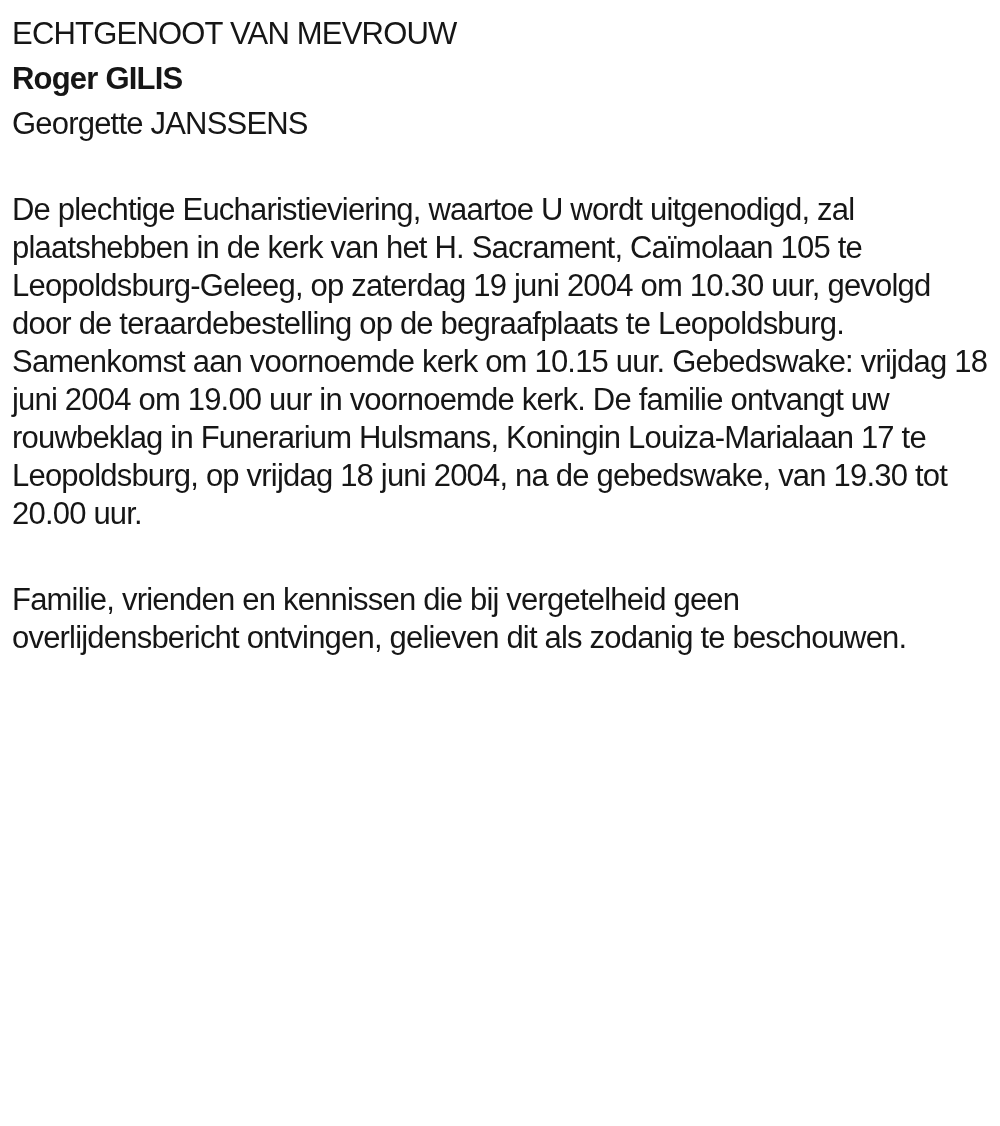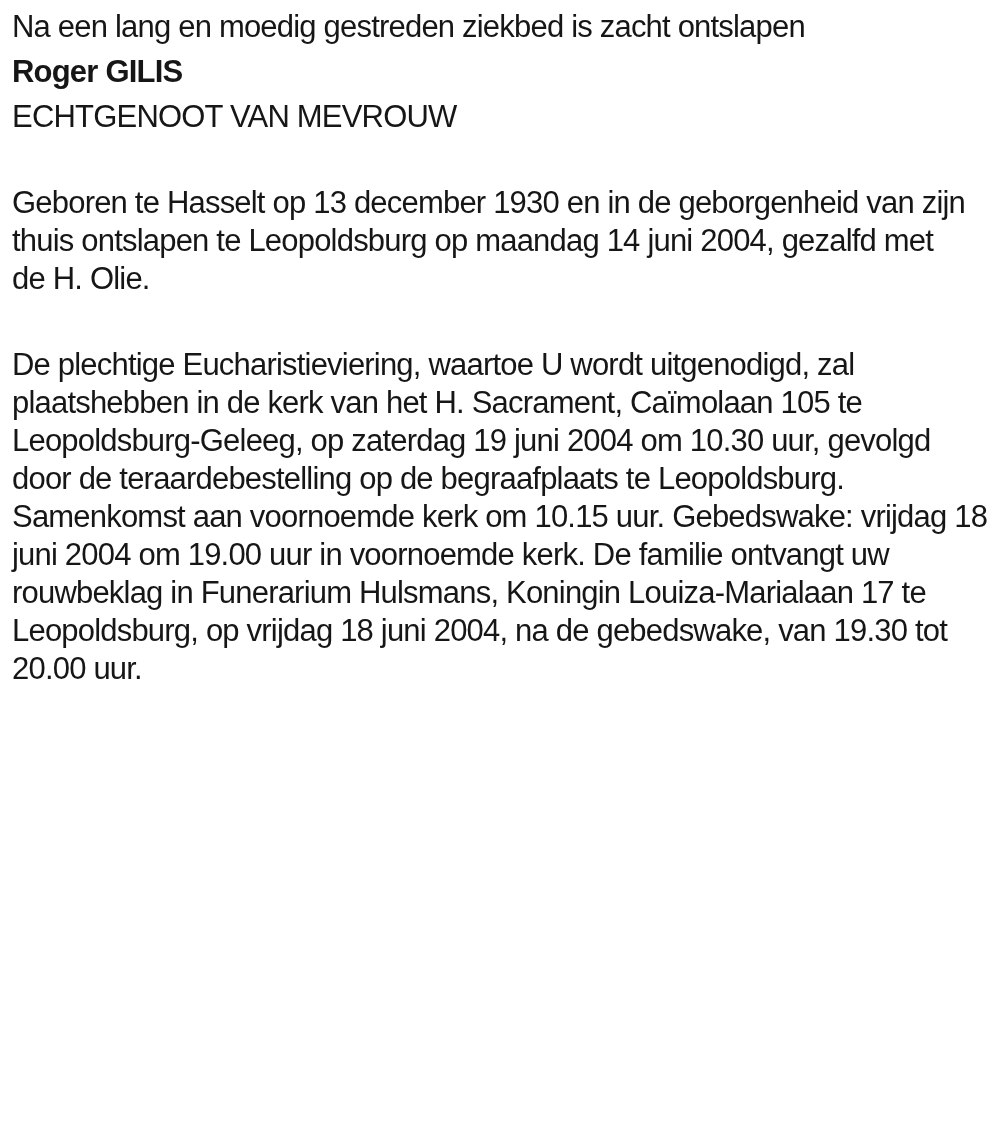--- a/index.html
+++ b/index.html
@@ -32,38 +32,37 @@
   .gap    { margin-top: 48px !important; }
   
   .tight  { margin-top: 7px !important; }
   .bold   { font-weight: 700; }
 </style>
 </head>
 <body>
 
 <div class="document">
 
-  <p>Na een lang en moedig gestreden ziekbed is zacht ontslapen</p>
 
+
+  <p class="tight">ECHTGENOOT VAN MEVROUW</p>
 
   <p class="tight bold">Roger GILIS</p>
 
-  <p class="tight">ECHTGENOOT VAN MEVROUW</p>
+  <p class="tight">Georgette JANSSENS</p>
 
 
-
-  <p class="gap">Geboren te Hasselt op 13 december 1930 en in de geborgenheid van zijn
-thuis ontslapen te Leopoldsburg op maandag 14 juni 2004, gezalfd met
-de H. Olie.</p>
 
   <p class="gap">De plechtige Eucharistieviering, waartoe U wordt uitgenodigd, zal
 plaatshebben in de kerk van het H. Sacrament, Caïmolaan 105 te
 Leopoldsburg-Geleeg, op zaterdag 19 juni 2004 om 10.30 uur, gevolgd
 door de teraardebestelling op de begraafplaats te Leopoldsburg.
 Samenkomst aan voornoemde kerk om 10.15 uur. Gebedswake: vrijdag 18
 juni 2004 om 19.00 uur in voornoemde kerk. De familie ontvangt uw
 rouwbeklag in Funerarium Hulsmans, Koningin Louiza-Marialaan 17 te
 Leopoldsburg, op vrijdag 18 juni 2004, na de gebedswake, van 19.30 tot
 20.00 uur.</p>
 
 
+  <p class="gap">Familie, vrienden en kennissen die bij vergetelheid geen
+overlijdensbericht ontvingen, gelieven dit als zodanig te beschouwen.</p>
 
 </div>
 
 </body></html>

